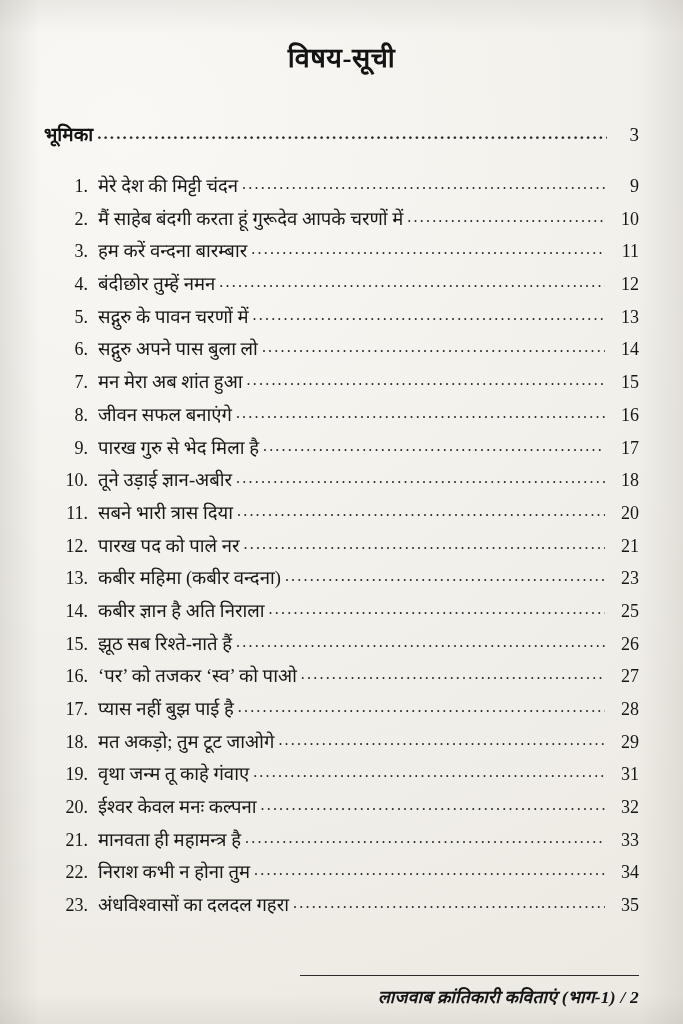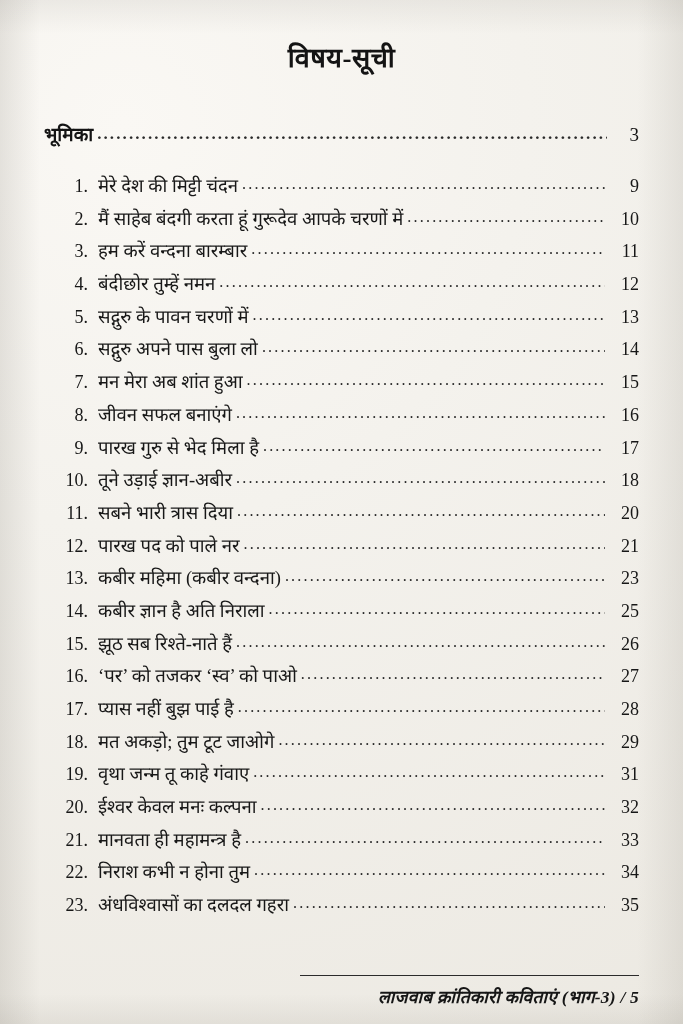--- a/index.html
+++ b/index.html
@@ -292,15 +292,15 @@
     <div class="toc-row">
       <span class="idx">23.</span>
       <span class="entry">अंधविश्वासों का दलदल गहरा</span>
       <span class="dots">.............................................................................................................</span>
       <span class="pagenum">35</span>
     </div>
 
   </div>
 
   <div class="footer-rule"></div>
-  <div class="footer">लाजवाब क्रांतिकारी कविताएं (भाग-3) / 5</div>
+  <div class="footer">लाजवाब क्रांतिकारी कविताएं (भाग-1) / 2</div>
 
 </div>
 
 </body></html>

